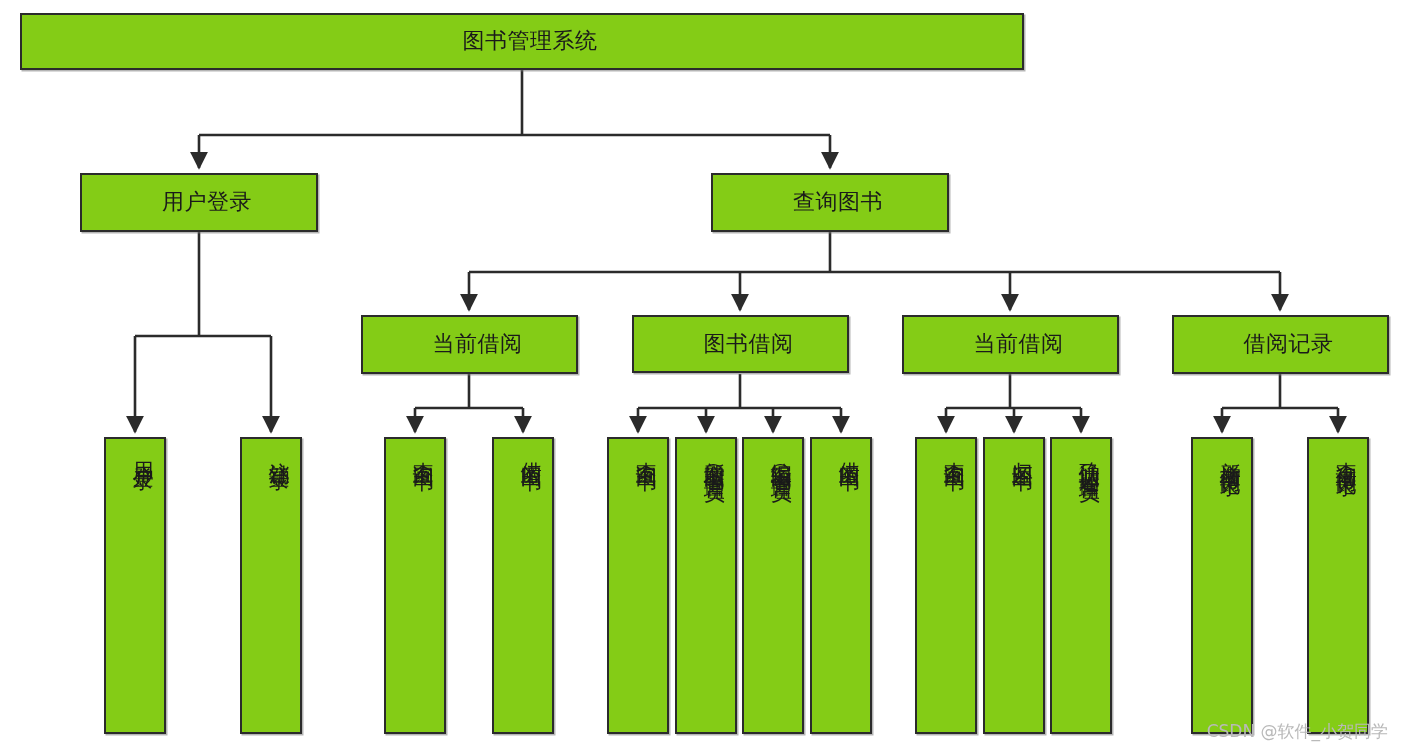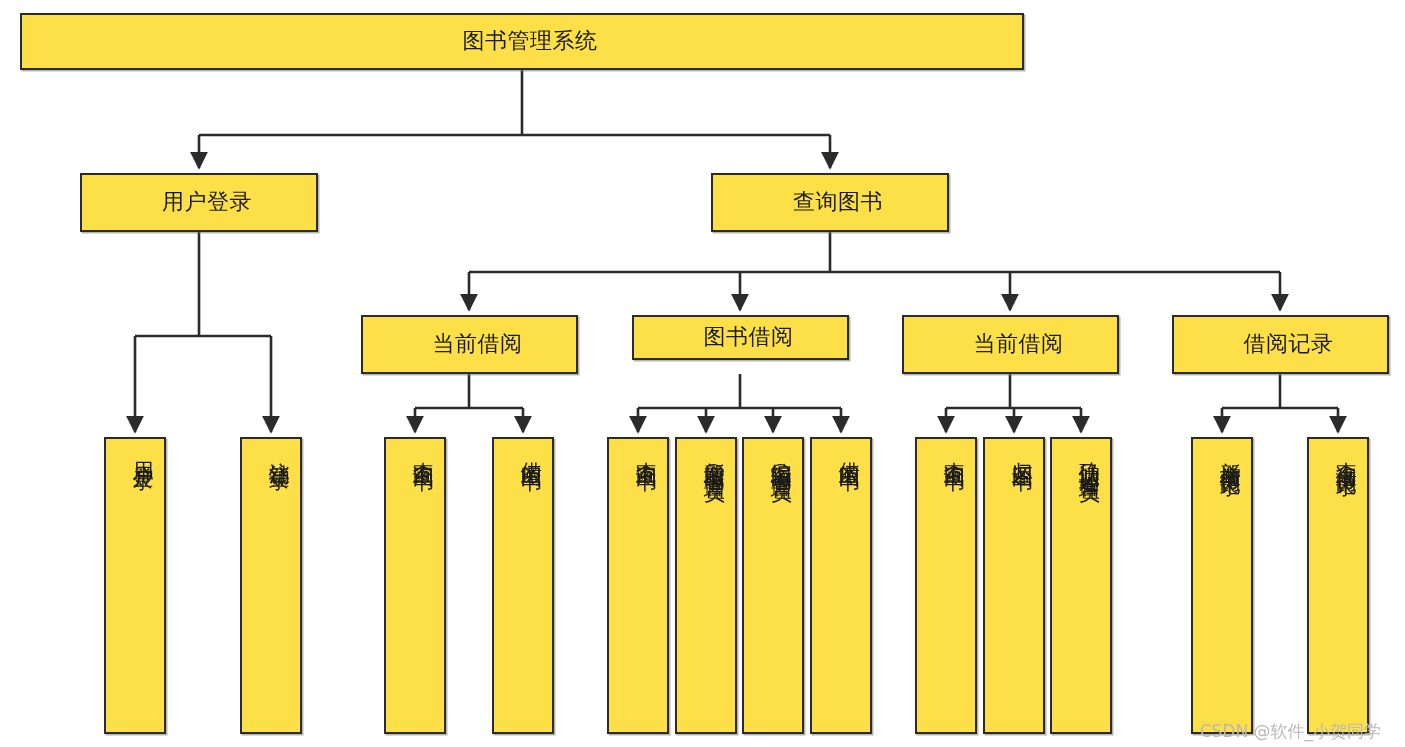--- a/index.html
+++ b/index.html
@@ -23,21 +23,21 @@
     left: 0;
     top: 0;
     width: 1405px;
     height: 747px;
     pointer-events: none;
   }
   .node {
     position: absolute;
     box-sizing: border-box;
     border: 2.5px solid #2b2b2b;
-    background: #fde047;
+    background: #84cc16;
     display: flex;
     align-items: center;
     justify-content: center;
     color: #1a1a1a;
     box-shadow: 1.5px 1.5px 0 rgba(120,120,120,0.55);
     padding-left: 16px;
   }
   .node .label {
     display: block;
     text-align: center;
@@ -57,21 +57,21 @@
   .node.vert .label {
     writing-mode: vertical-rl;
     text-orientation: upright;
     font-size: 21px;
     line-height: 1.25;
     letter-spacing: 3px;
     white-space: nowrap;
   }
   .watermark {
     position: absolute;
-    right: 24px;
+    right: 17px;
     bottom: 4px;
     font-size: 17px;
     color: #b9b9b9;
     white-space: nowrap;
     font-family: "DejaVu Sans", "Liberation Sans", sans-serif;
   }
 </style>
 </head>
 <body>
 
@@ -136,21 +136,21 @@
   <div class="node horiz" style="left:80px; top:173px; width:238px; height:59px;">
     <span class="label">用户登录</span>
   </div>
   <div class="node horiz" style="left:711px; top:173px; width:238px; height:59px;">
     <span class="label">查询图书</span>
   </div>
 
   <div class="node horiz" style="left:361px; top:315px; width:217px; height:59px;">
     <span class="label">当前借阅</span>
   </div>
-  <div class="node horiz" style="left:632px; top:315px; width:217px; height:45px;">
+  <div class="node horiz" style="left:632px; top:315px; width:217px; height:58px;">
     <span class="label">图书借阅</span>
   </div>
   <div class="node horiz" style="left:902px; top:315px; width:217px; height:59px;">
     <span class="label">当前借阅</span>
   </div>
   <div class="node horiz" style="left:1172px; top:315px; width:217px; height:59px;">
     <span class="label">借阅记录</span>
   </div>
 
   <div class="node vert" style="left:104px; top:437px; width:62px; height:297px;">

